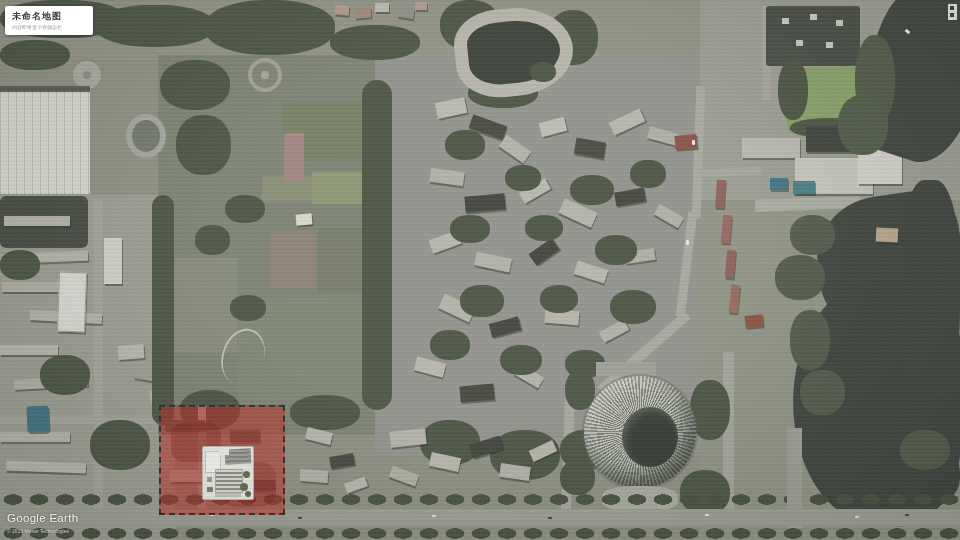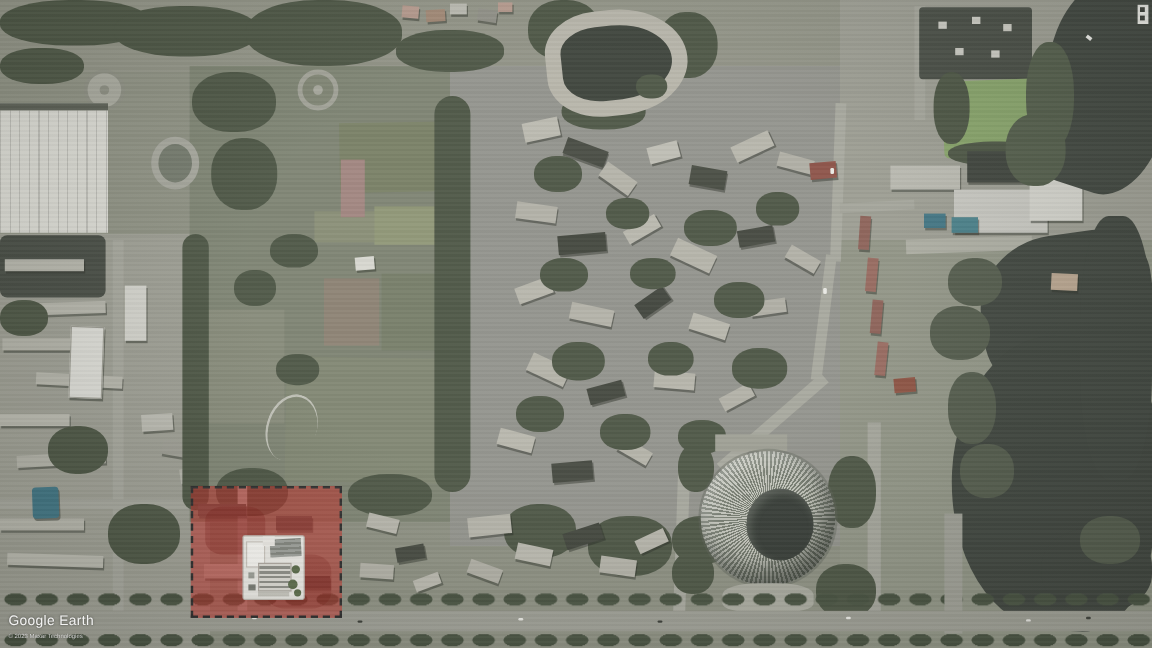--- a/index.html
+++ b/index.html
@@ -261,16 +261,20 @@
     <div class="a" style="left:40px;top:24px;width:7px;height:7px;background:#5a6b4a;border-radius:50%;"></div>
     <div class="a" style="left:37px;top:36px;width:8px;height:8px;background:#5a6b4a;border-radius:50%;"></div>
     <div class="a" style="left:42px;top:44px;width:6px;height:6px;background:#5a6b4a;border-radius:50%;"></div>
     <div class="a" style="left:4px;top:40px;width:6px;height:5px;background:#777a72;"></div>
     <div class="a" style="left:4px;top:30px;width:5px;height:5px;background:#9a9d95;"></div>
     <div class="a" style="left:12px;top:46px;width:26px;height:4px;background:#c4c3bb;"></div>
   </div>
 
   <div id="grain"></div>
 
+  <div id="map-card">
+    <div class="t">未命名地图</div>
+    <div class="s">内容即将显示在侧边栏</div>
+  </div>
   <div id="wm-brand">Google Earth</div>
   <div id="wm-attr">© 2023 Maxar Technologies</div>
 
 </div>
 
 </body></html>

